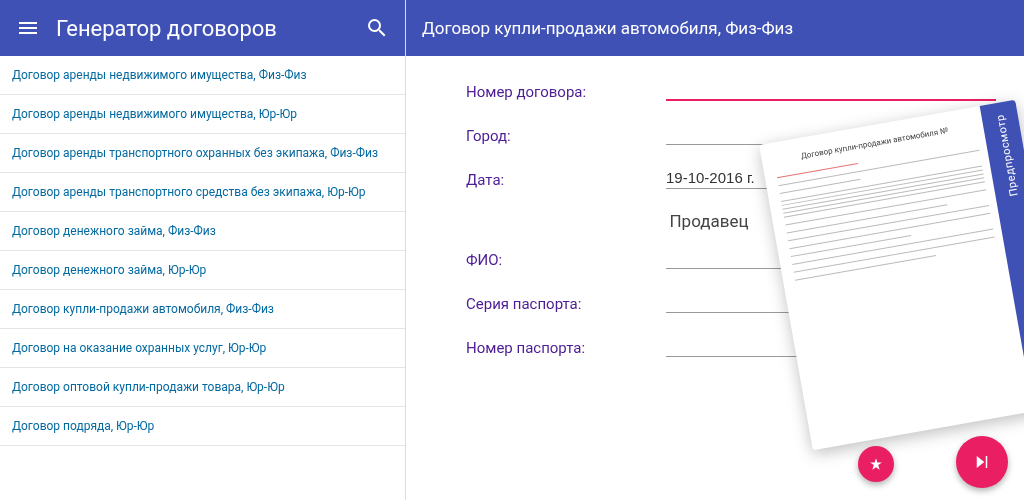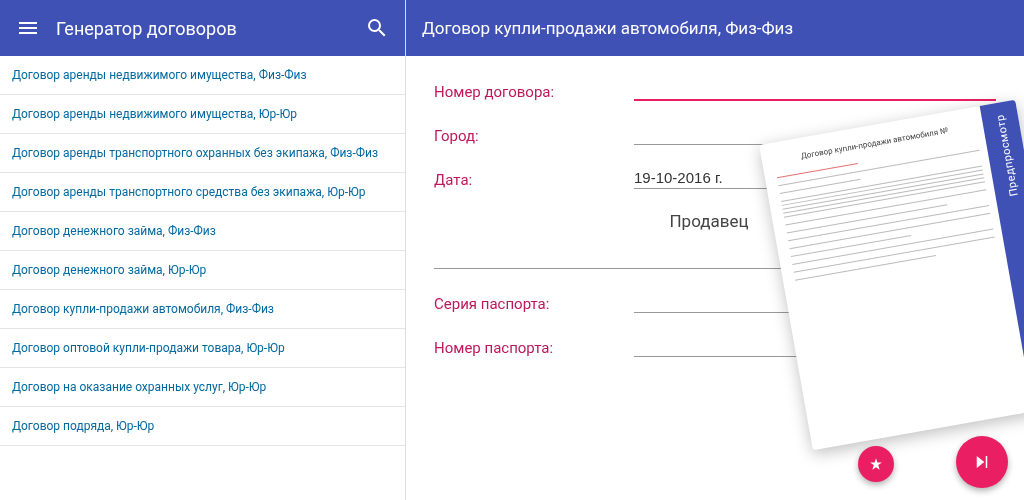--- a/index.html
+++ b/index.html
@@ -10,37 +10,37 @@
 }
 .pane { height: 500px; display: flex; flex-direction: column; }
 .pane-left { width: 406px; border-right: 1px solid #ddd; }
 .pane-right { width: 618px; position: relative; }
 
 .appbar {
   background: #3f51b5; color: #fff; height: 56px;
   display: flex; align-items: center; padding: 0 16px;
   flex-shrink: 0;
 }
-.appbar .title { font-size: 18px; font-weight: 400; flex: 1; margin-left: 16px; }
+.appbar .title { font-size: 22px; font-weight: 400; flex: 1; margin-left: 16px; }
 .pane-right .appbar .title { margin-left: 0; font-size: 17px; }
 .menu-icon, .search-icon { width: 24px; height: 24px; cursor: pointer; }
 .menu-icon svg, .search-icon svg { fill: #fff; }
 
 .list { flex: 1; overflow-y: auto; }
 .list-item {
   padding: 12px 12px; font-size: 12px; color: #0369a1;
   border-bottom: 1px solid #e4e4e4; cursor: pointer;
 }
 
 .form { flex: 1; overflow-y: auto; padding: 8px 0; }
 .form-row {
   display: flex; align-items: flex-end;
   padding: 14px 28px 8px 28px;
 }
-.form-label { width: 200px; font-size: 15px; color: #be185d; }
+.form-label { width: 200px; font-size: 15px; color: #4c1d95; margin-left: 32px; }
 .form-input {
   flex: 1; border: none; border-bottom: 1px solid #999;
   font-size: 15px; padding: 2px 0; outline: none;
   color: #333; background: transparent;
 }
 .form-input.focused { border-bottom: 2px solid #e91e63; }
 .section-title {
   text-align: center; font-size: 17px; color: #444;
   padding: 14px 12px 2px 0;
 }
@@ -109,22 +109,22 @@
     </span>
   </div>
   <div class="list">
     <div class="list-item">Договор аренды недвижимого имущества, Физ-Физ</div>
     <div class="list-item">Договор аренды недвижимого имущества, Юр-Юр</div>
     <div class="list-item">Договор аренды транспортного охранных без экипажа, Физ-Физ</div>
     <div class="list-item">Договор аренды транспортного средства без экипажа, Юр-Юр</div>
     <div class="list-item">Договор денежного займа, Физ-Физ</div>
     <div class="list-item">Договор денежного займа, Юр-Юр</div>
     <div class="list-item">Договор купли-продажи автомобиля, Физ-Физ</div>
+    <div class="list-item">Договор на оказание охранных услуг, Юр-Юр</div>
     <div class="list-item">Договор оптовой купли-продажи товара, Юр-Юр</div>
-    <div class="list-item">Договор на оказание охранных услуг, Юр-Юр</div>
     <div class="list-item">Договор подряда, Юр-Юр</div>
   </div>
 </div>
 
 <div class="pane pane-right">
   <div class="appbar">
     <span class="title">Договор купли-продажи автомобиля, Физ-Физ</span>
   </div>
   <div class="form">
     <div class="form-row">
@@ -134,20 +134,21 @@
     <div class="form-row">
       <span class="form-label">Город:</span>
       <input class="form-input" value="" style="">
     </div>
     <div class="form-row">
       <span class="form-label">Дата:</span>
       <input class="form-input" value="19-10-2016 г." style="">
     </div>
     <div class="section-title">Продавец</div>
     <div class="form-row">
+      <span class="form-label">ФИО:</span>
       <input class="form-input" value="" style="">
     </div>
     <div class="form-row">
       <span class="form-label">Серия паспорта:</span>
       <input class="form-input" value="" style="">
     </div>
     <div class="form-row">
       <span class="form-label">Номер паспорта:</span>
       <input class="form-input" value="" style="">
     </div>

